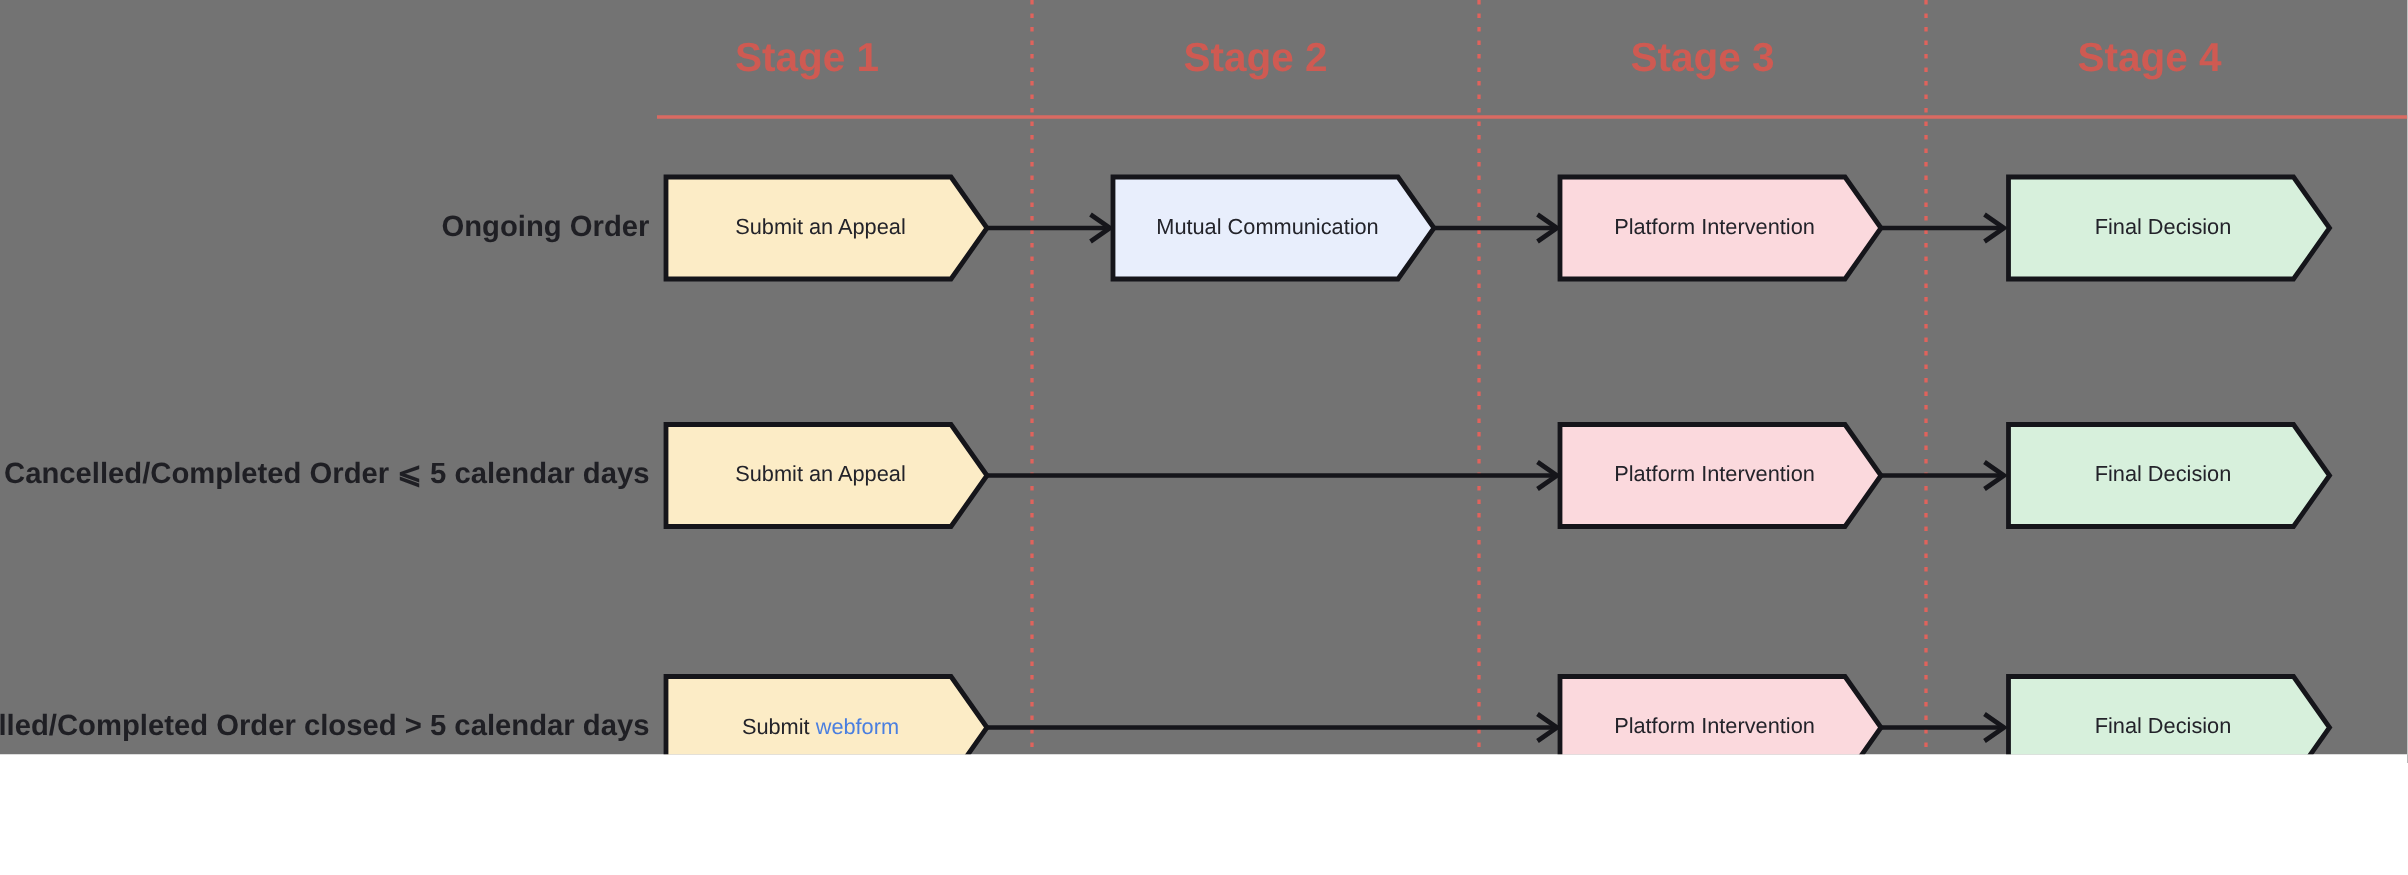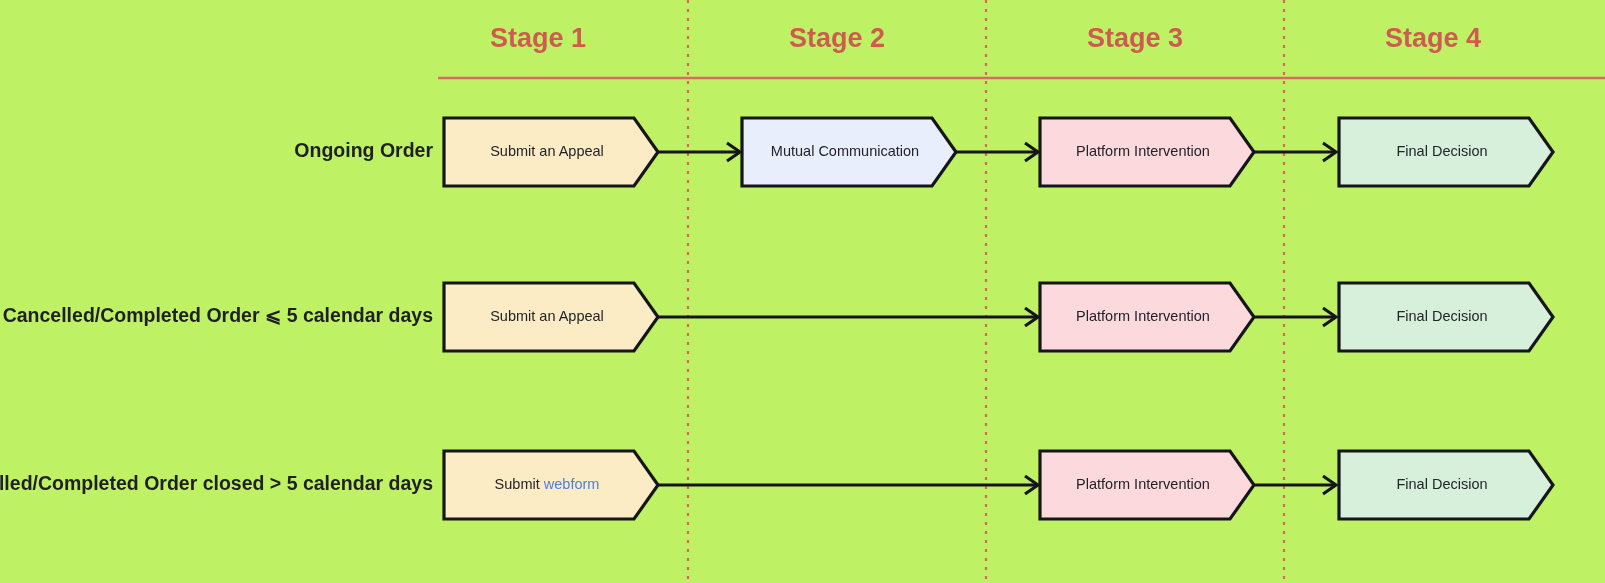--- a/index.html
+++ b/index.html
@@ -7,22 +7,22 @@
     padding: 0;
     background: #ffffff;
   }
   body {
     font-family: "Liberation Sans", sans-serif;
     -webkit-font-smoothing: antialiased;
   }
   #canvas {
     position: relative;
     width: 1605px;
-    height: 583px;
-    background: #bef264;
+    height: 503px;
+    background: #737373;
     overflow: hidden;
   }
   svg.diagram {
     position: absolute;
     left: 0;
     top: 0;
     width: 1605px;
     height: 583px;
     display: block;
   }

